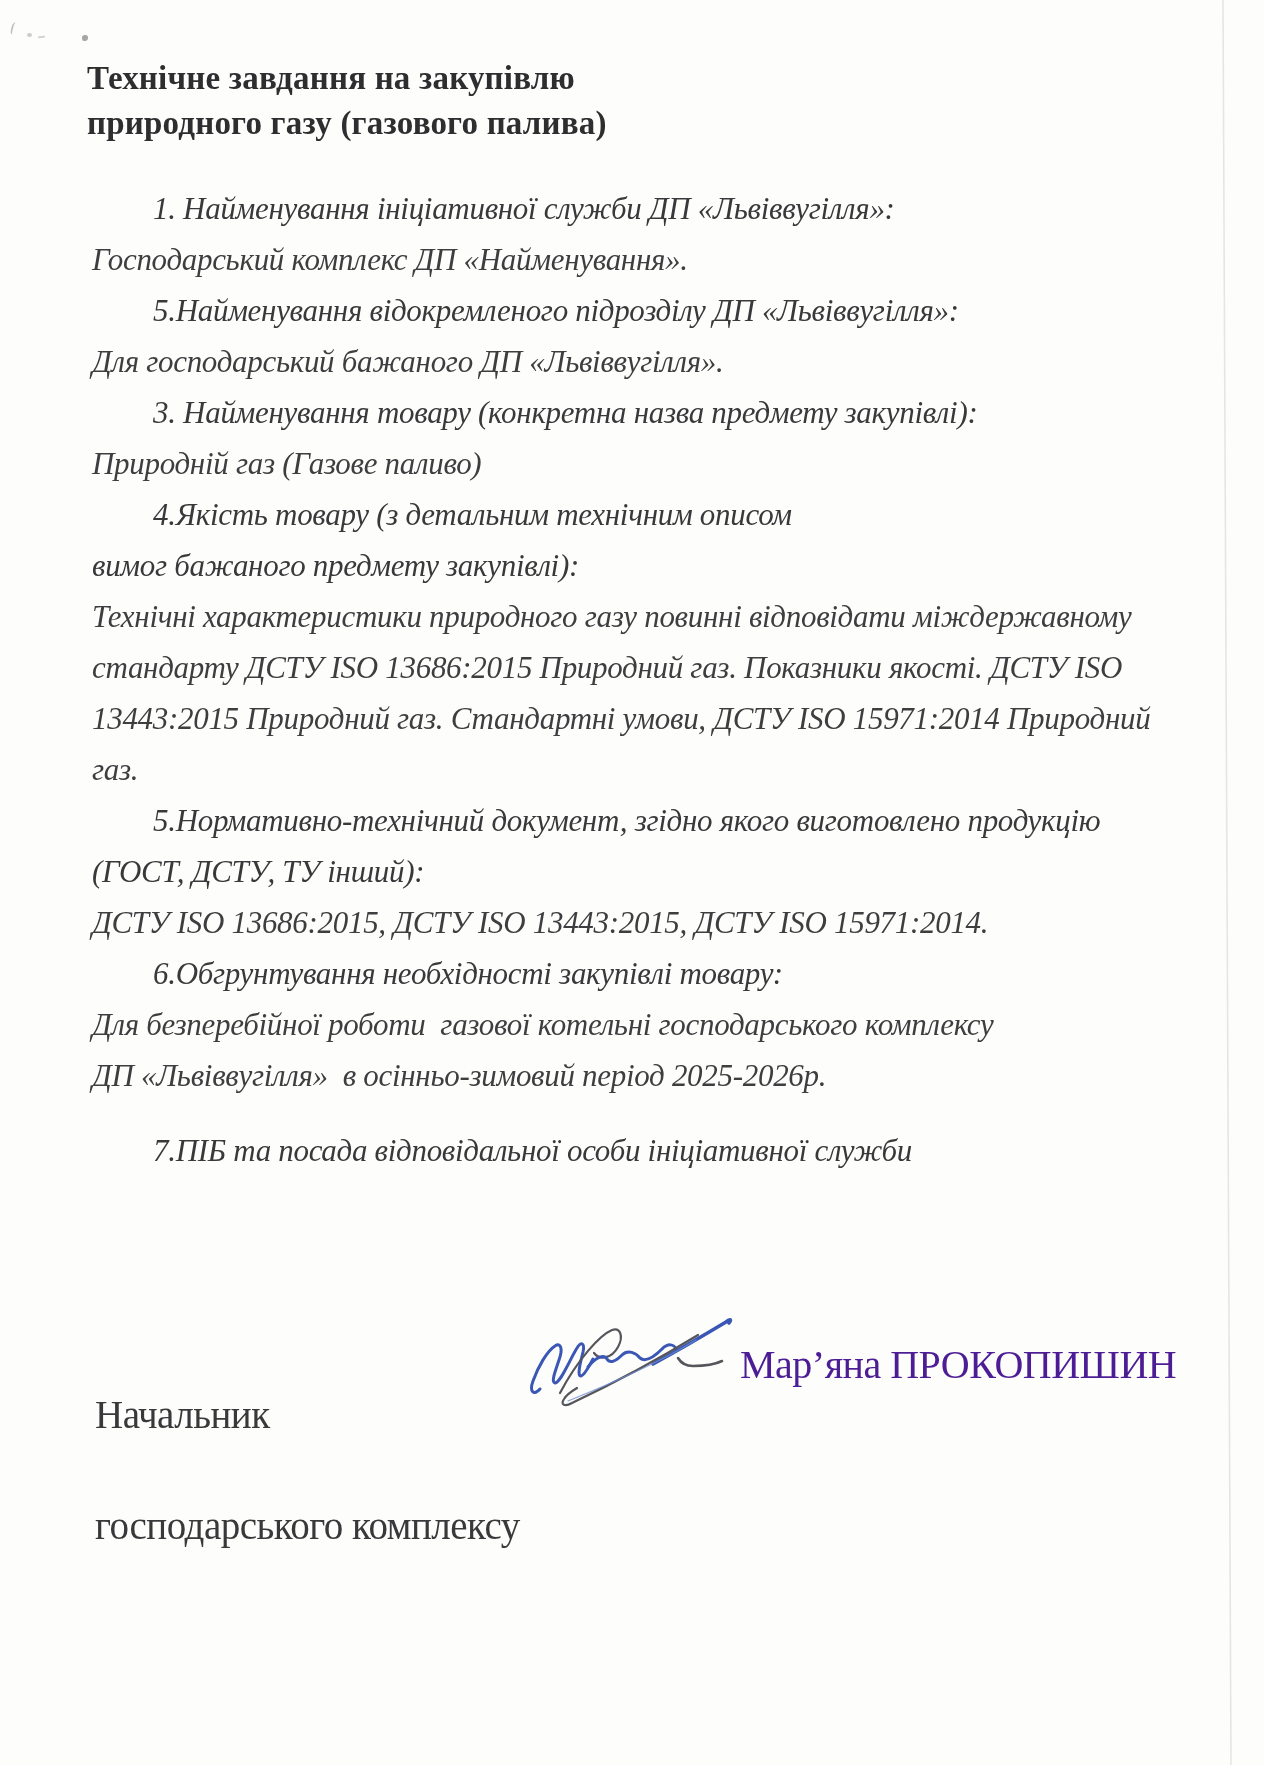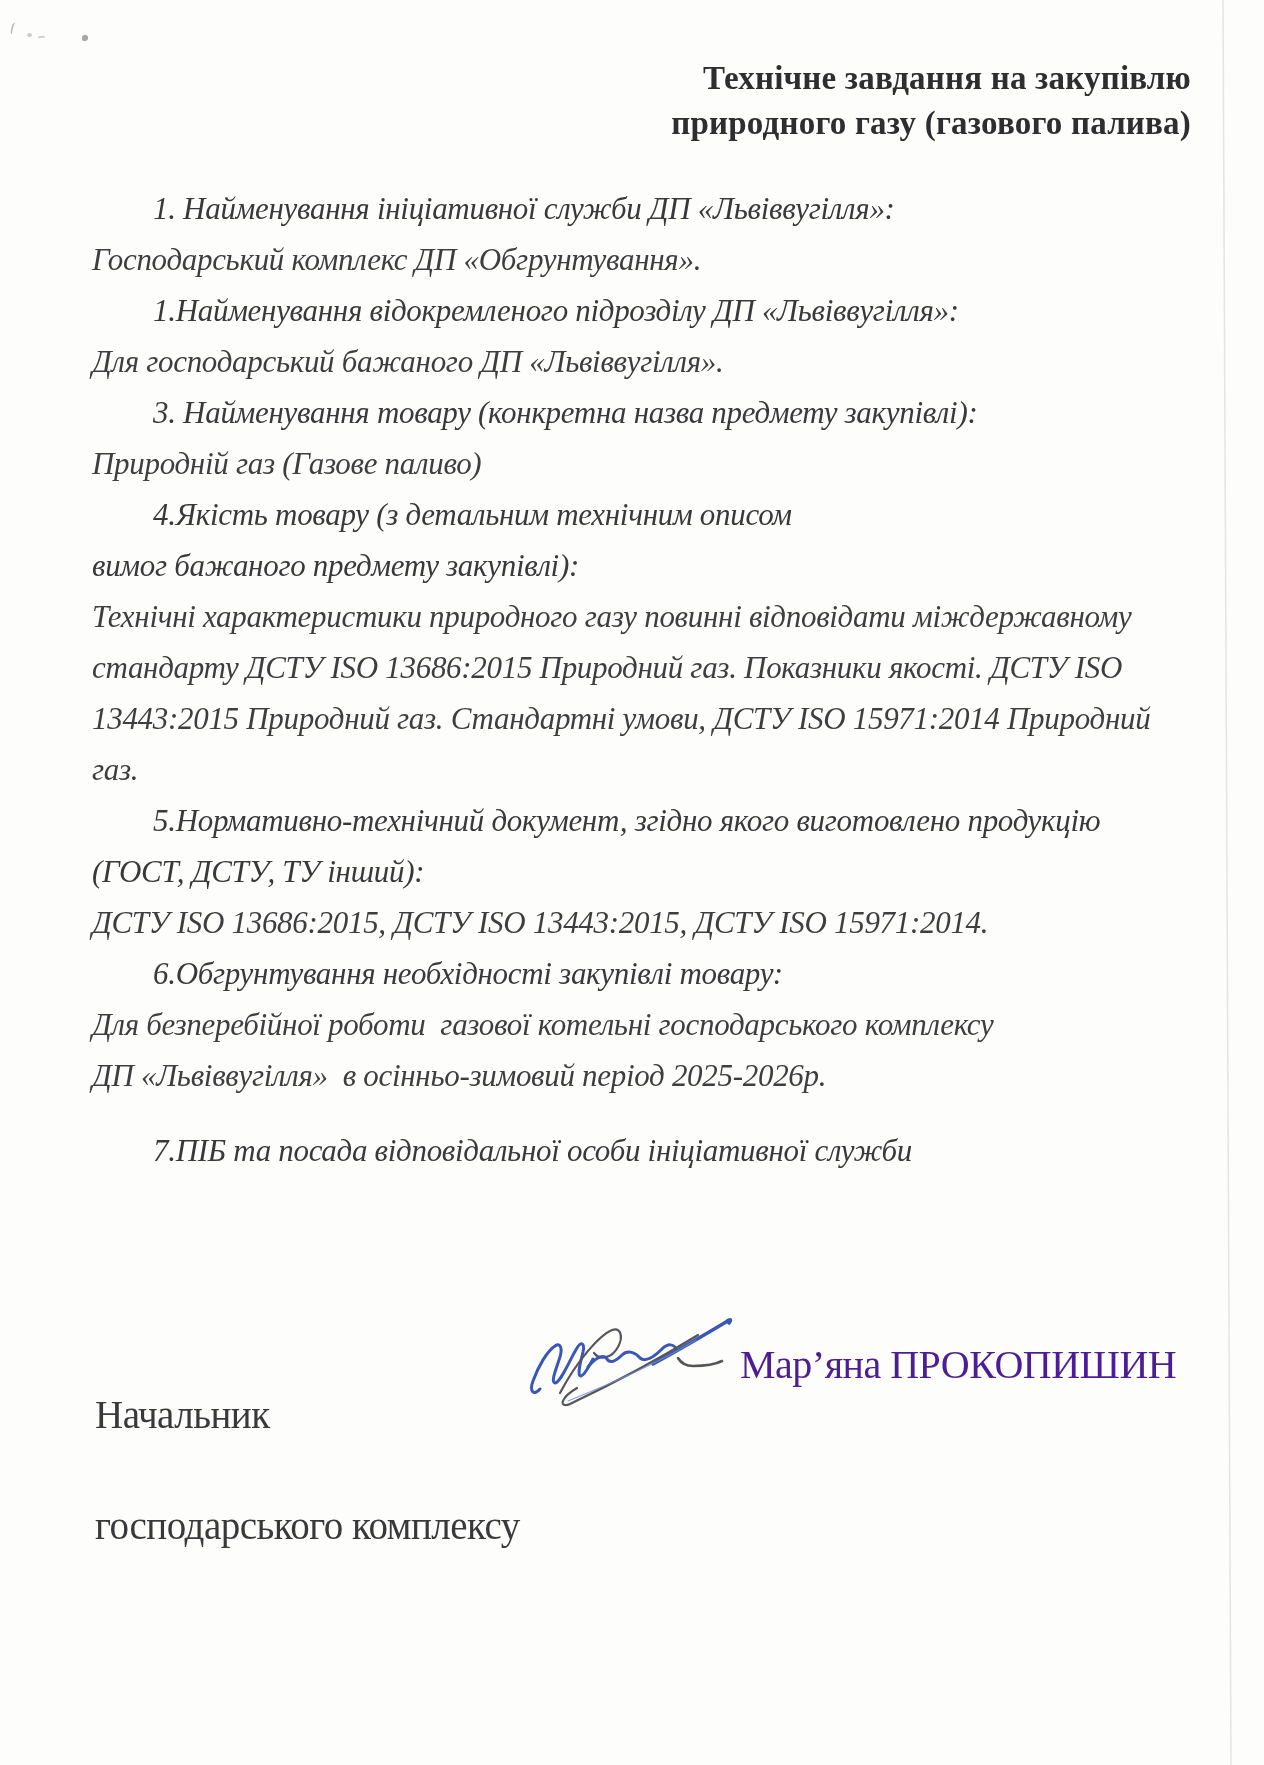--- a/index.html
+++ b/index.html
@@ -7,22 +7,22 @@
     position:relative;
     width:1264px;height:1765px;
     margin:0 auto;
     background:#fdfdfb;
     overflow:hidden;
     font-family:"Liberation Serif","DejaVu Serif",serif;
     color:#38383a;
   }
   
   .title{
-    position:absolute;left:101px;top:56px;width:1090px;
-    text-align:right;font-weight:700;font-size:33px;line-height:45px;
+    position:absolute;left:87px;top:56px;width:1090px;
+    text-align:left;font-weight:700;font-size:33px;line-height:45px;
     color:#2e2e30;letter-spacing:.2px;
   }
   
   .bodytext{position:absolute;left:92px;top:183px;width:1140px;}
   .ln{
     white-space:pre;font-size:31px;line-height:51px;height:51px;
     letter-spacing:-.3px;color:#39393b;font-style:italic;
   }
   .in{padding-left:61px;}
   .it{font-style:italic;color:#3e3e40;}
@@ -61,22 +61,22 @@
     <line x1="1223" y1="0" x2="1231" y2="1765" stroke="#d6d6d1" stroke-width="1.6" opacity="0.6"></line>
   </svg>
 
   <div class="title">
     <div>Технічне завдання на закупівлю</div>
     <div>природного газу (газового палива)</div>
   </div>
 
   <div class="bodytext">
     <div class="ln in">1. Найменування ініціативної служби ДП «Львіввугілля»:</div>
-    <div class="ln it">Господарський комплекс ДП «Обгрунтування».</div>
-    <div class="ln in">1.Найменування відокремленого підрозділу ДП «Львіввугілля»:</div>
+    <div class="ln it">Господарський комплекс ДП «Найменування».</div>
+    <div class="ln in">5.Найменування відокремленого підрозділу ДП «Львіввугілля»:</div>
     <div class="ln it">Для господарський бажаного ДП «Львіввугілля».</div>
     <div class="ln in">3. Найменування товару (конкретна назва предмету закупівлі):</div>
     <div class="ln it">Природній газ (Газове паливо)</div>
     <div class="ln in">4.Якість товару (з детальним технічним описом</div>
     <div class="ln">вимог бажаного предмету закупівлі):</div>
     <div class="ln it">Технічні характеристики природного газу повинні відповідати міждержавному</div>
     <div class="ln it">стандарту ДСТУ ISO 13686:2015 Природний газ. Показники якості. ДСТУ ISO</div>
     <div class="ln it">13443:2015 Природний газ. Стандартні умови, ДСТУ ISO 15971:2014 Природний</div>
     <div class="ln it">газ.</div>
     <div class="ln in">5.Нормативно-технічний документ, згідно якого виготовлено продукцію</div>

